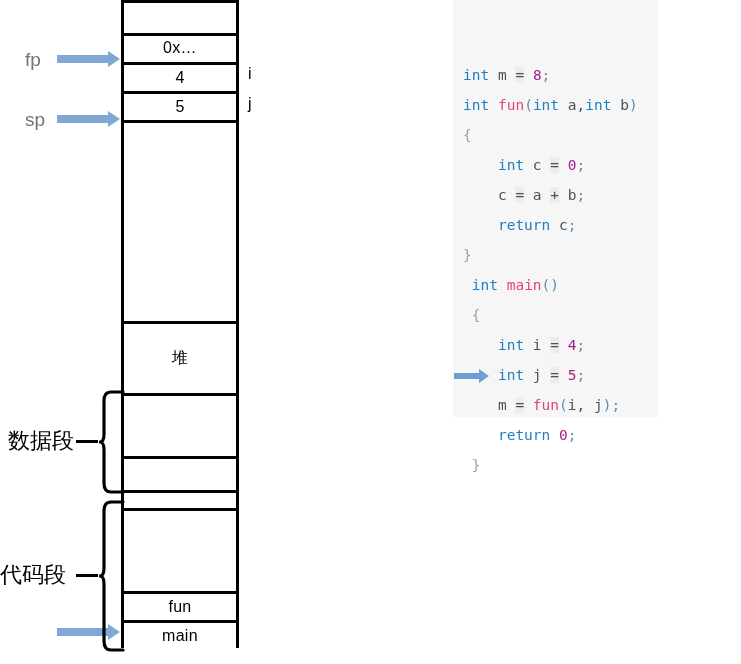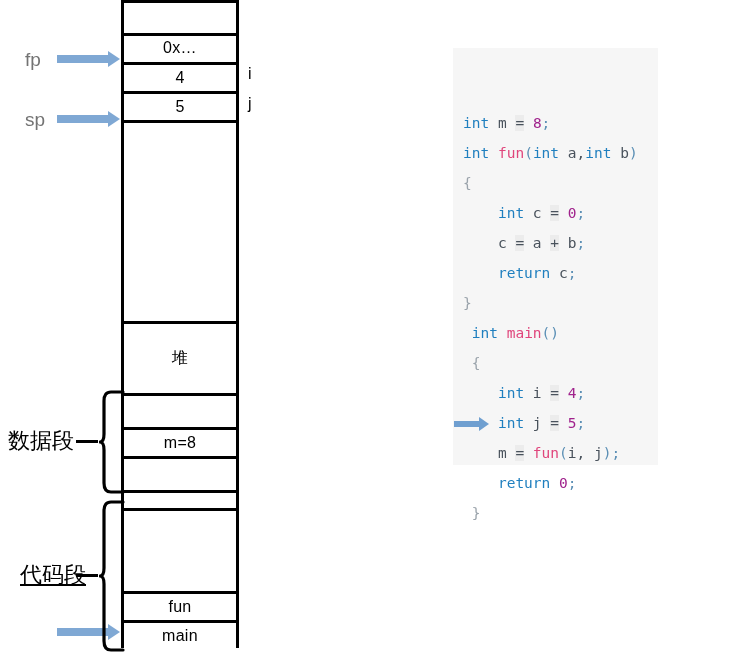--- a/index.html
+++ b/index.html
@@ -114,21 +114,20 @@
     top: 0px;
     width: 205px;
     height: 417px;
     background: #f6f6f6;
     font-family: "DejaVu Sans Mono", "Liberation Mono", monospace;
     font-size: 14.5px;
     line-height: 30px;
     white-space: pre;
     padding: 0;
     box-sizing: border-box;
-    margin-top: 48px;
   }
   .code-line {
     position: relative;
     height: 30px;
     padding-left: 10px;
     box-sizing: border-box;
   }
   .kw   { color: #1f7fbf; }   
   .fn   { color: #e0467c; }   
   .num  { color: #a0228c; }   
@@ -170,21 +169,20 @@
     <div class="mem-cell div-top" style="top:59px; height:29px;">4</div>
 
     <div class="mem-cell div-top" style="top:88px; height:29px;">5</div>
 
     <div class="mem-cell div-top" style="top:117px; height:201px;"></div>
 
     <div class="mem-cell div-top" style="top:318px; height:72px;">堆</div>
 
     <div class="mem-cell div-top" style="top:390px; height:34px;"></div>
 
-    <div class="mem-cell div-top" style="top:424px; height:29px;">m=8</div>
 
     <div class="mem-cell div-top" style="top:453px; height:34px;"></div>
 
     <div class="mem-cell div-top" style="top:487px; height:18px;"></div>
 
     <div class="mem-cell div-top" style="top:505px; height:83px;"></div>
 
     <div class="mem-cell div-top" style="top:588px; height:29px;">fun</div>
 
     <div class="mem-cell div-top" style="top:617px; height:28px;">main</div>
@@ -205,19 +203,19 @@
   <svg class="brace-svg" width="26" height="104" style="left:99px; top:390px;" viewBox="0 0 26 104">
     <path d="M24 2 L12 2 Q5 2 5 11 L5 44 Q5 52 1 52 Q5 52 5 60 L5 93 Q5 102 12 102 L24 102" fill="none" stroke="#000" stroke-width="3.2" stroke-linecap="round" stroke-linejoin="round"></path>
   </svg>
   <div class="seg-tick" style="left:76px; top:440px;"></div>
   <div class="seg-label" style="left:8px; top:430px;">数据段</div>
 
   <svg class="brace-svg" width="26" height="152" style="left:99px; top:500px;" viewBox="0 0 26 152">
     <path d="M24 2 L12 2 Q5 2 5 11 L5 68 Q5 76 1 76 Q5 76 5 84 L5 141 Q5 150 12 150 L24 150" fill="none" stroke="#000" stroke-width="3.2" stroke-linecap="round" stroke-linejoin="round"></path>
   </svg>
   <div class="seg-tick" style="left:76px; top:574px;"></div>
-  <div class="seg-label" style="left:20px; top:564px;text-decoration:underline;">代码段</div>
+  <div class="seg-label" style="left:0; top:564px;">代码段</div>
 
 </div>
 
 <div id="code-panel">
   
 <div class="code-line"><span class="kw">int</span><span class="pl"> </span><span class="pl">m</span><span class="pl"> </span><span class="op">=</span><span class="pl"> </span><span class="num">8</span><span class="sem">;</span></div><div class="code-line"><span class="kw">int</span><span class="pl"> </span><span class="fn">fun</span><span class="sem">(</span><span class="kw">int</span><span class="pl"> a,</span><span class="kw">int</span><span class="pl"> b</span><span class="sem">)</span></div><div class="code-line"><span class="brc">{</span></div><div class="code-line"><span class="pl">    </span><span class="kw">int</span><span class="pl"> </span><span class="pl">c</span><span class="pl"> </span><span class="op">=</span><span class="pl"> </span><span class="num">0</span><span class="sem">;</span></div><div class="code-line"><span class="pl">    </span><span class="pl">c</span><span class="pl"> </span><span class="op">=</span><span class="pl"> a </span><span class="op">+</span><span class="pl"> b</span><span class="sem">;</span></div><div class="code-line"><span class="pl">    </span><span class="kw">return</span><span class="pl"> c</span><span class="sem">;</span></div><div class="code-line"><span class="brc">}</span></div><div class="code-line"><span class="pl"> </span><span class="kw">int</span><span class="pl"> </span><span class="fn">main</span><span class="sem">()</span></div><div class="code-line"><span class="pl"> </span><span class="brc">{</span></div><div class="code-line"><span class="pl">    </span><span class="kw">int</span><span class="pl"> </span><span class="pl">i</span><span class="pl"> </span><span class="op">=</span><span class="pl"> </span><span class="num">4</span><span class="sem">;</span></div><div class="code-line"><span id="exec-arrow"></span><span class="pl">    </span><span class="kw">int</span><span class="pl"> </span><span class="pl">j</span><span class="pl"> </span><span class="op">=</span><span class="pl"> </span><span class="num">5</span><span class="sem">;</span></div><div class="code-line"><span class="pl">    </span><span class="pl">m</span><span class="pl"> </span><span class="op">=</span><span class="pl"> </span><span class="fn">fun</span><span class="sem">(</span><span class="pl">i, j</span><span class="sem">)</span><span class="sem">;</span></div><div class="code-line"><span class="pl">    </span><span class="kw">return</span><span class="pl"> </span><span class="num">0</span><span class="sem">;</span></div><div class="code-line"><span class="pl"> </span><span class="brc">}</span></div></div>
 
 </body></html>

